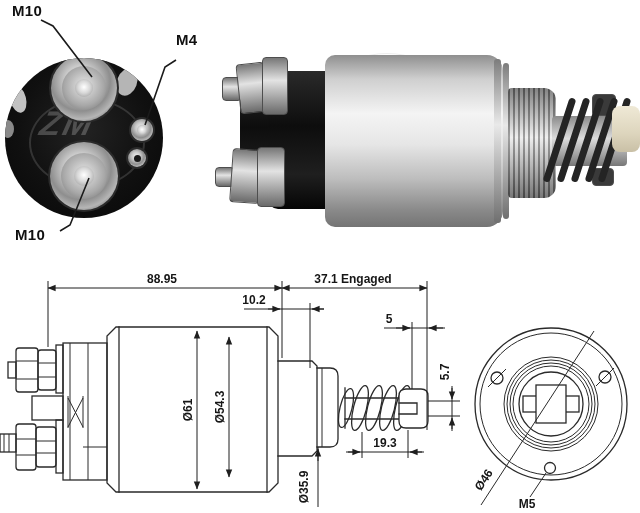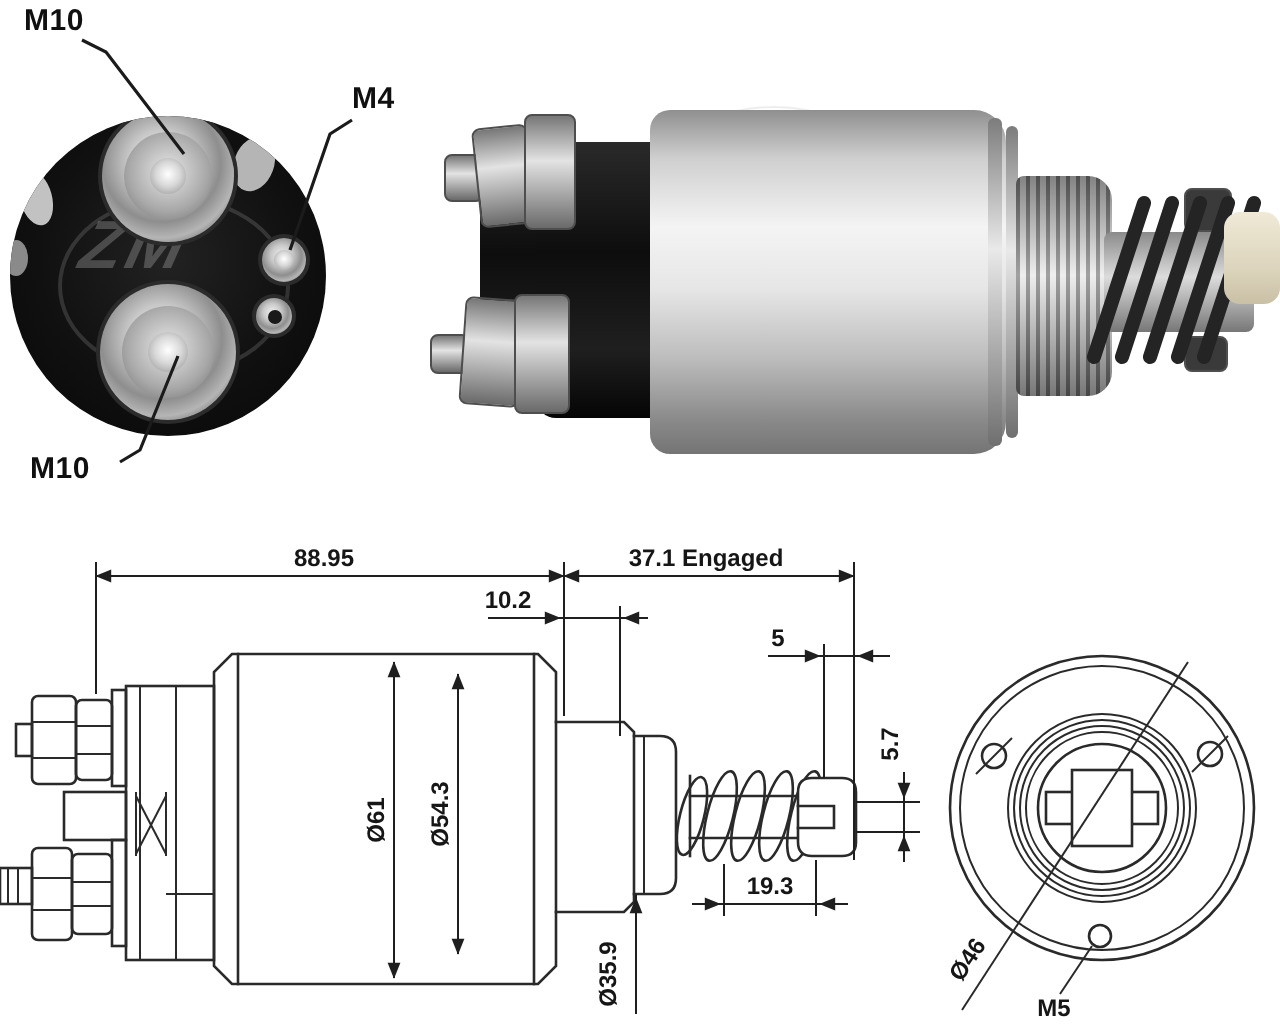--- a/index.html
+++ b/index.html
@@ -66,21 +66,21 @@
     <div class="term t-mid" style="left:56px;top:95px;width:46px;height:46px;"></div>
     <div class="term t-core" style="left:69px;top:108px;width:20px;height:20px;"></div>
 
     <div class="term t-outer" style="left:126px;top:61px;width:22px;height:22px;"></div>
     <div class="term t-core" style="left:132px;top:67px;width:10px;height:10px;"></div>
     <div class="term t-outer" style="left:123px;top:91px;width:18px;height:18px;"></div>
     <div class="blob" style="left:129px;top:97px;width:7px;height:7px;background:#1a1a1a;"></div>
   </div>
 
   <div class="lbl" style="left:12px;top:2px;">M10</div>
-  <div class="lbl" style="left:176px;top:41px;">M4</div>
+  <div class="lbl" style="left:176px;top:31px;">M4</div>
   <div class="lbl" style="left:15px;top:226px;">M10</div>
 
   <div class="photo">
     <div class="ph ph-wm" style="left:85px;top:8px;width:172px;height:172px;"></div>
     <div class="ph ph-wm-m" style="left:115px;top:18px;">M</div>
     <div class="ph cap" style="left:25px;top:32px;width:45px;height:125px;"></div>
     <div class="ph cap" style="left:53px;top:26px;width:80px;height:138px;"></div>
 
     <div class="ph bolt" style="left:7px;top:32px;width:18px;height:22px;"></div>
     <div class="ph bolt" style="left:23px;top:18px;width:26px;height:48px;transform:rotate(-6deg);"></div>

